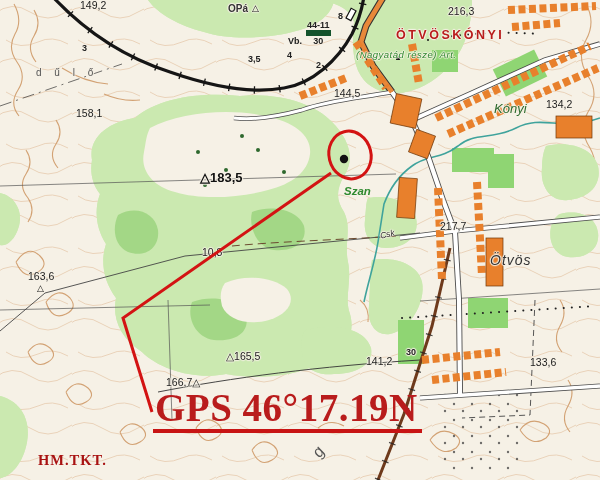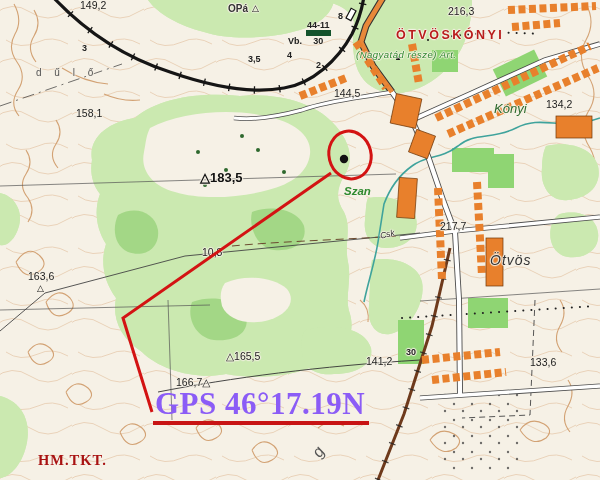--- a/index.html
+++ b/index.html
@@ -23,21 +23,21 @@
   .dulo{font-size:10px; color:#555; letter-spacing:5px;}
   .opm{font-size:10px; font-weight:700; color:#333;}
   .csk{font-size:8.5px; font-style:italic; color:#333; transform:rotate(-14deg);}
   .gletter{font-size:16px; font-style:italic; color:#555; transform:rotate(-55deg);}
   .frac-wrap{position:absolute; font-size:9px; font-weight:700; color:#222; display:flex; align-items:flex-end; gap:4px;
        text-shadow:0 0 2px #f6f1e6;}
   .frac{display:inline-block; text-align:center;}
   .ftop{display:block; border-bottom:6px solid #14532d; padding:0 1px;}
   .fbot{display:block;}
   .red-gps{position:absolute; font-family:"Liberation Serif", serif; font-weight:700;
-       color:#8b5cf6; font-size:31px; letter-spacing:.5px; line-height:1;
+       color:#b91c1c; font-size:39px; letter-spacing:.5px; line-height:1;
        border-bottom:4px solid #c81414; padding:0 4px 2px 2px; white-space:nowrap;}
   .red-credit{position:absolute; font-family:"Liberation Serif", serif; font-weight:700;
        color:#a81212; font-size:14.5px; letter-spacing:1px; white-space:nowrap;}
 </style>
 </head>
 <body>
 
 <div id="map-frame">
 
   <svg width="600" height="480" viewBox="0 0 600 480">
@@ -208,21 +208,21 @@
   <span class="lbl sh" style="left:448px;top:6px">216,3</span>
   <span class="lbl sh" style="left:76px;top:108px">158,1</span>
   <span class="lbl sh" style="left:334px;top:88px">144,5</span>
   <span class="lbl sh-big" style="left:200px;top:130px">△183,5</span>
   <span class="lbl sh" style="left:546px;top:99px">134,2</span>
   <span class="lbl sh" style="left:440px;top:221px">217,7</span>
   <span class="lbl sh" style="left:28px;top:271px">163,6</span>
   <span class="lbl tri" style="left:37px;top:284px">△</span>
   <span class="lbl sh" style="left:202px;top:247px">10,8</span>
   <span class="lbl sh" style="left:226px;top:351px">△165,5</span>
-  <span class="lbl sh" style="left:176px;top:377px">166,7△</span>
+  <span class="lbl sh" style="left:166px;top:377px">166,7△</span>
   <span class="lbl sh" style="left:366px;top:356px">141,2</span>
   <span class="lbl sh" style="left:530px;top:357px">133,6</span>
 
   <span class="lbl num" style="left:82px;top:44px">3</span>
   <span class="lbl num" style="left:248px;top:55px">3,5</span>
   <span class="lbl num" style="left:287px;top:51px">4</span>
   <span class="lbl num" style="left:316px;top:61px">2</span>
   <span class="lbl num" style="left:338px;top:12px">8</span>
   <span class="lbl num" style="left:406px;top:348px">30</span>
 

